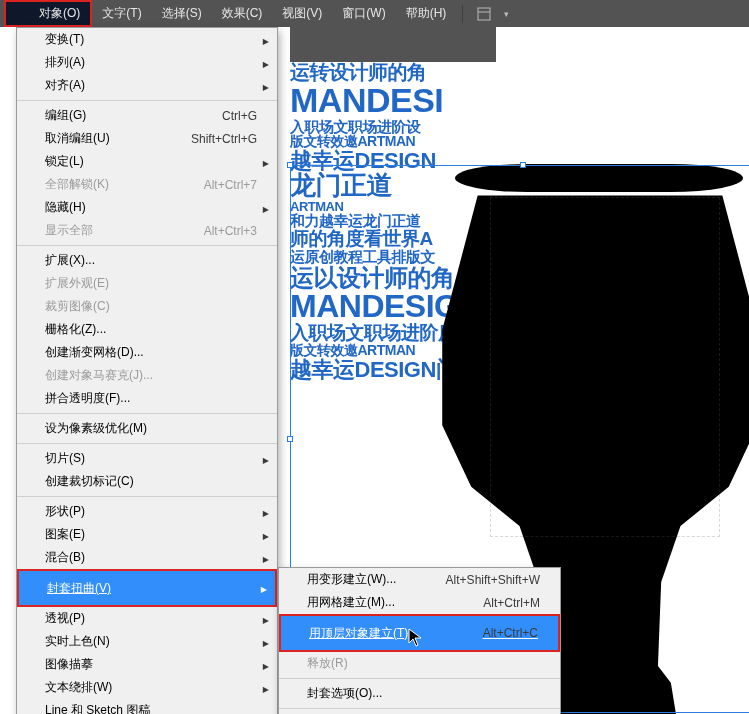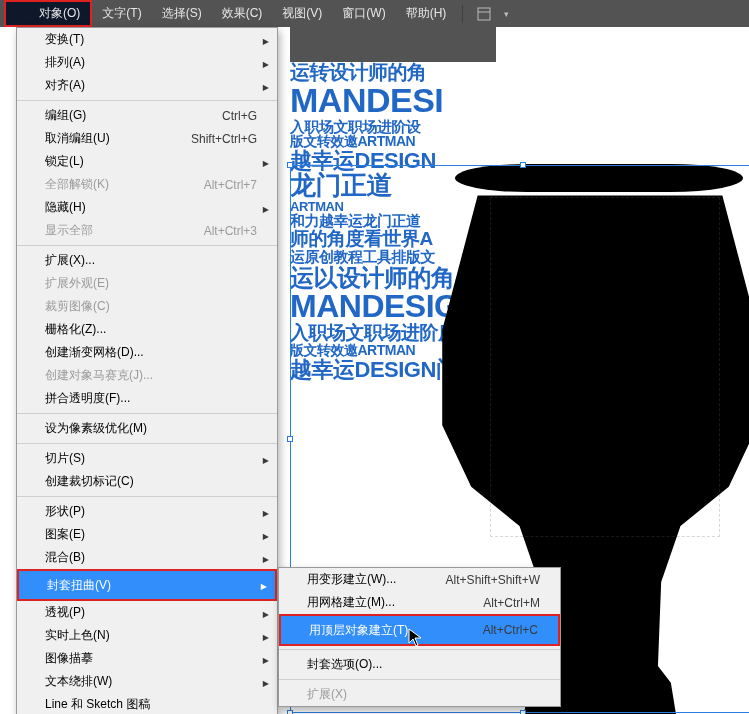--- a/index.html
+++ b/index.html
@@ -19,21 +19,21 @@
   .dropdown {
     position: absolute; left: 16px; top: 27px; width: 262px;
     background: #f0f0f0; border: 1px solid #9a9a9a; box-shadow: 2px 4px 8px rgba(0,0,0,.3);
     font-size: 12px; color: #000;
   }
   .dd-item {
     height: 23px; display: flex; align-items: center; padding: 0 20px 0 28px;
     justify-content: space-between; position: relative;
   }
   .dd-item.disabled { color: #9b9b9b; }
-  .dd-item.highlighted { background: #318efb; color: #fff; border: 2px solid #d22; height: 32px; }
+  .dd-item.highlighted { background: #318efb; color: #fff; border: 2px solid #d22; height: 38px; text-decoration: underline; }
   .dd-shortcut { color: #3a3a3a; font-size: 12px; }
   .dd-item.disabled .dd-shortcut { color: #9b9b9b; }
   .dd-sep { height: 1px; background: #cfcfcf; margin: 3px 0; }
   .dd-arrow { position: absolute; right: 8px; top: 50%; transform: translateY(-50%); }
   .dd-arrow::after { content: "▶"; font-size: 8px; color: #3a3a3a; }
   .dd-item.highlighted .dd-arrow::after { color: #fff; }
   
   .submenu {
     position: absolute; left: 278px; top: 567px; width: 283px;
     background: #f0f0f0; border: 1px solid #9a9a9a; box-shadow: 2px 4px 8px rgba(0,0,0,.3);
@@ -263,20 +263,23 @@
       <span class="dd-shortcut">Alt+Shift+Shift+W</span>
     </div>
     <div class="dd-item">
       <span>用网格建立(M)...</span>
       <span class="dd-shortcut">Alt+Ctrl+M</span>
     </div>
     <div class="dd-item highlighted">
       <span>用顶层对象建立(T)</span>
       <span class="dd-shortcut">Alt+Ctrl+C</span>
     </div>
+    <div class="dd-item disabled">
+      <span>释放(R)</span>
+    </div>
     <div class="dd-sep"></div>
     <div class="dd-item">
       <span>封套选项(O)...</span>
     </div>
     <div class="dd-sep"></div>
     <div class="dd-item disabled">
       <span>扩展(X)</span>
     </div>
   </div>
 

